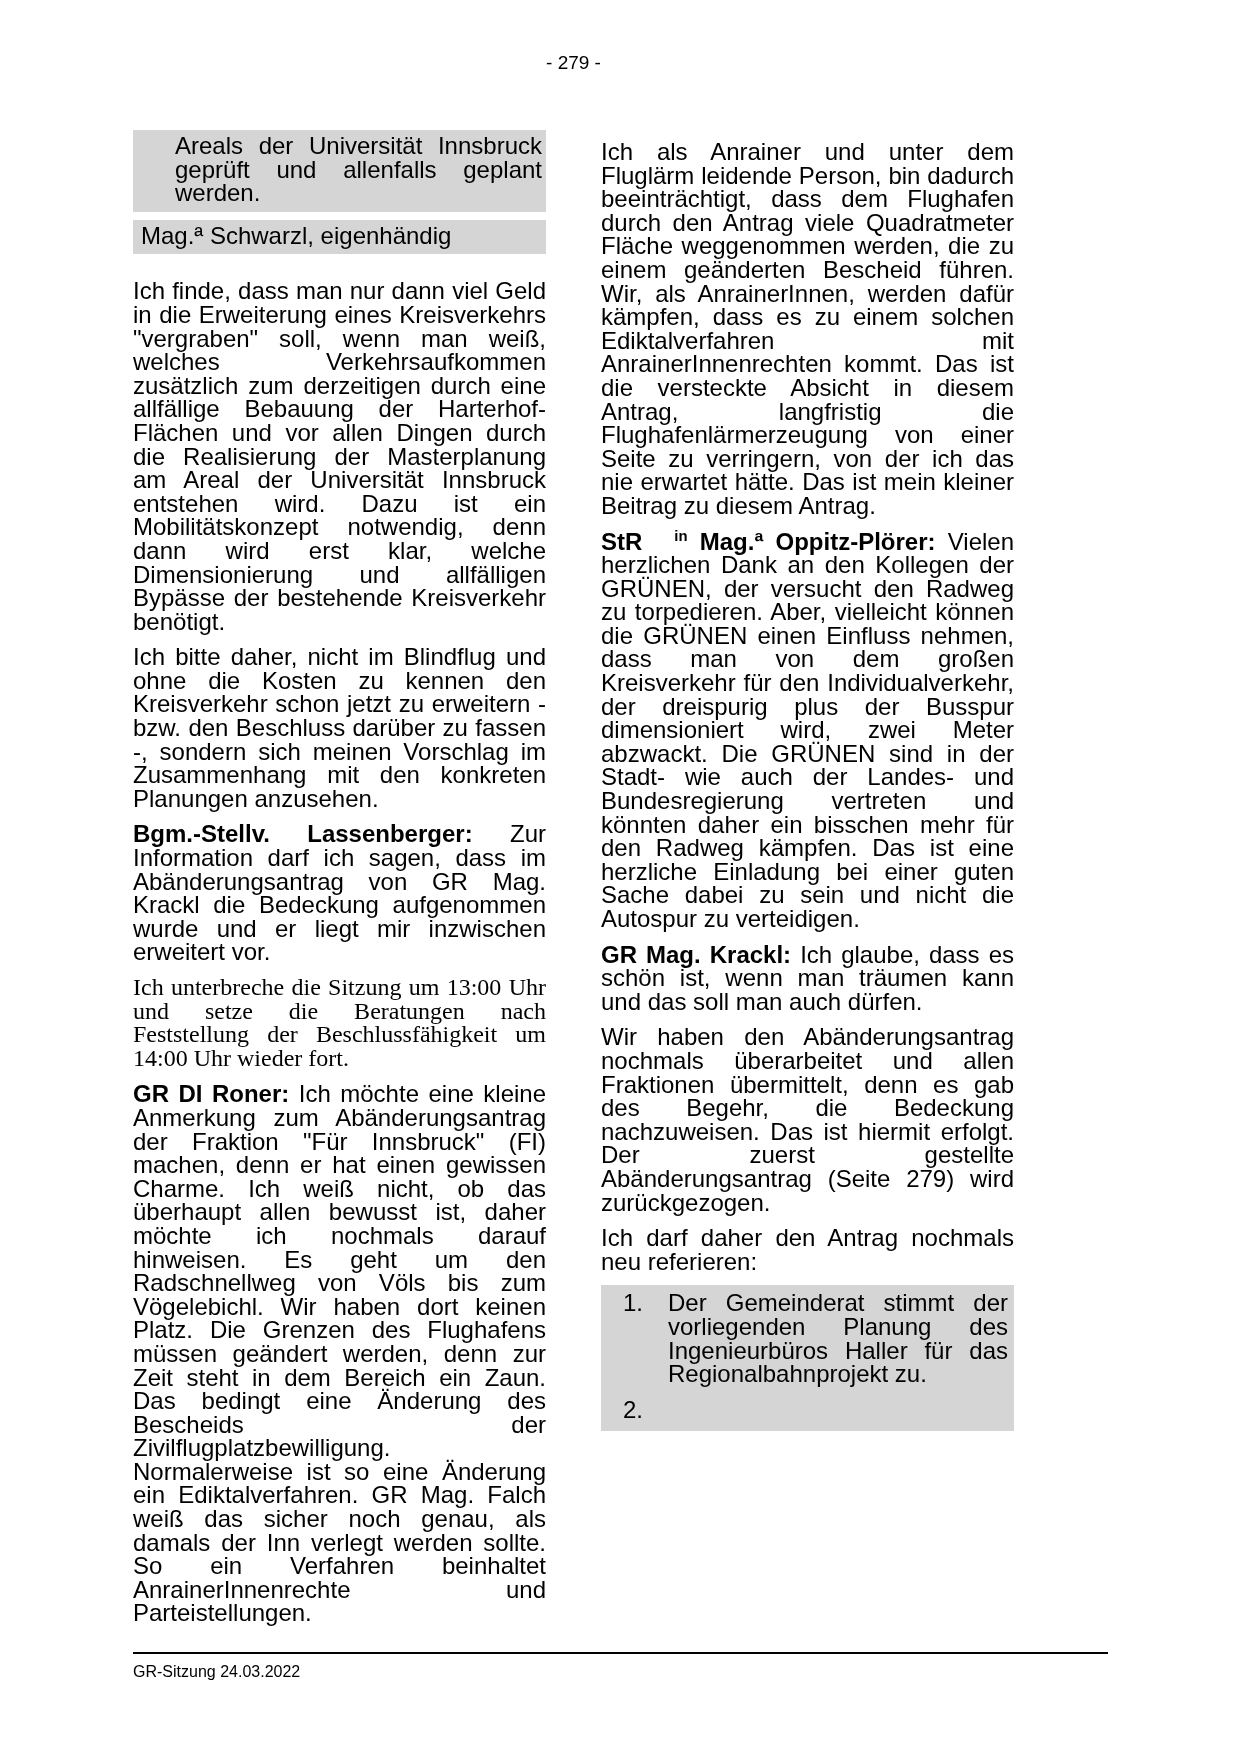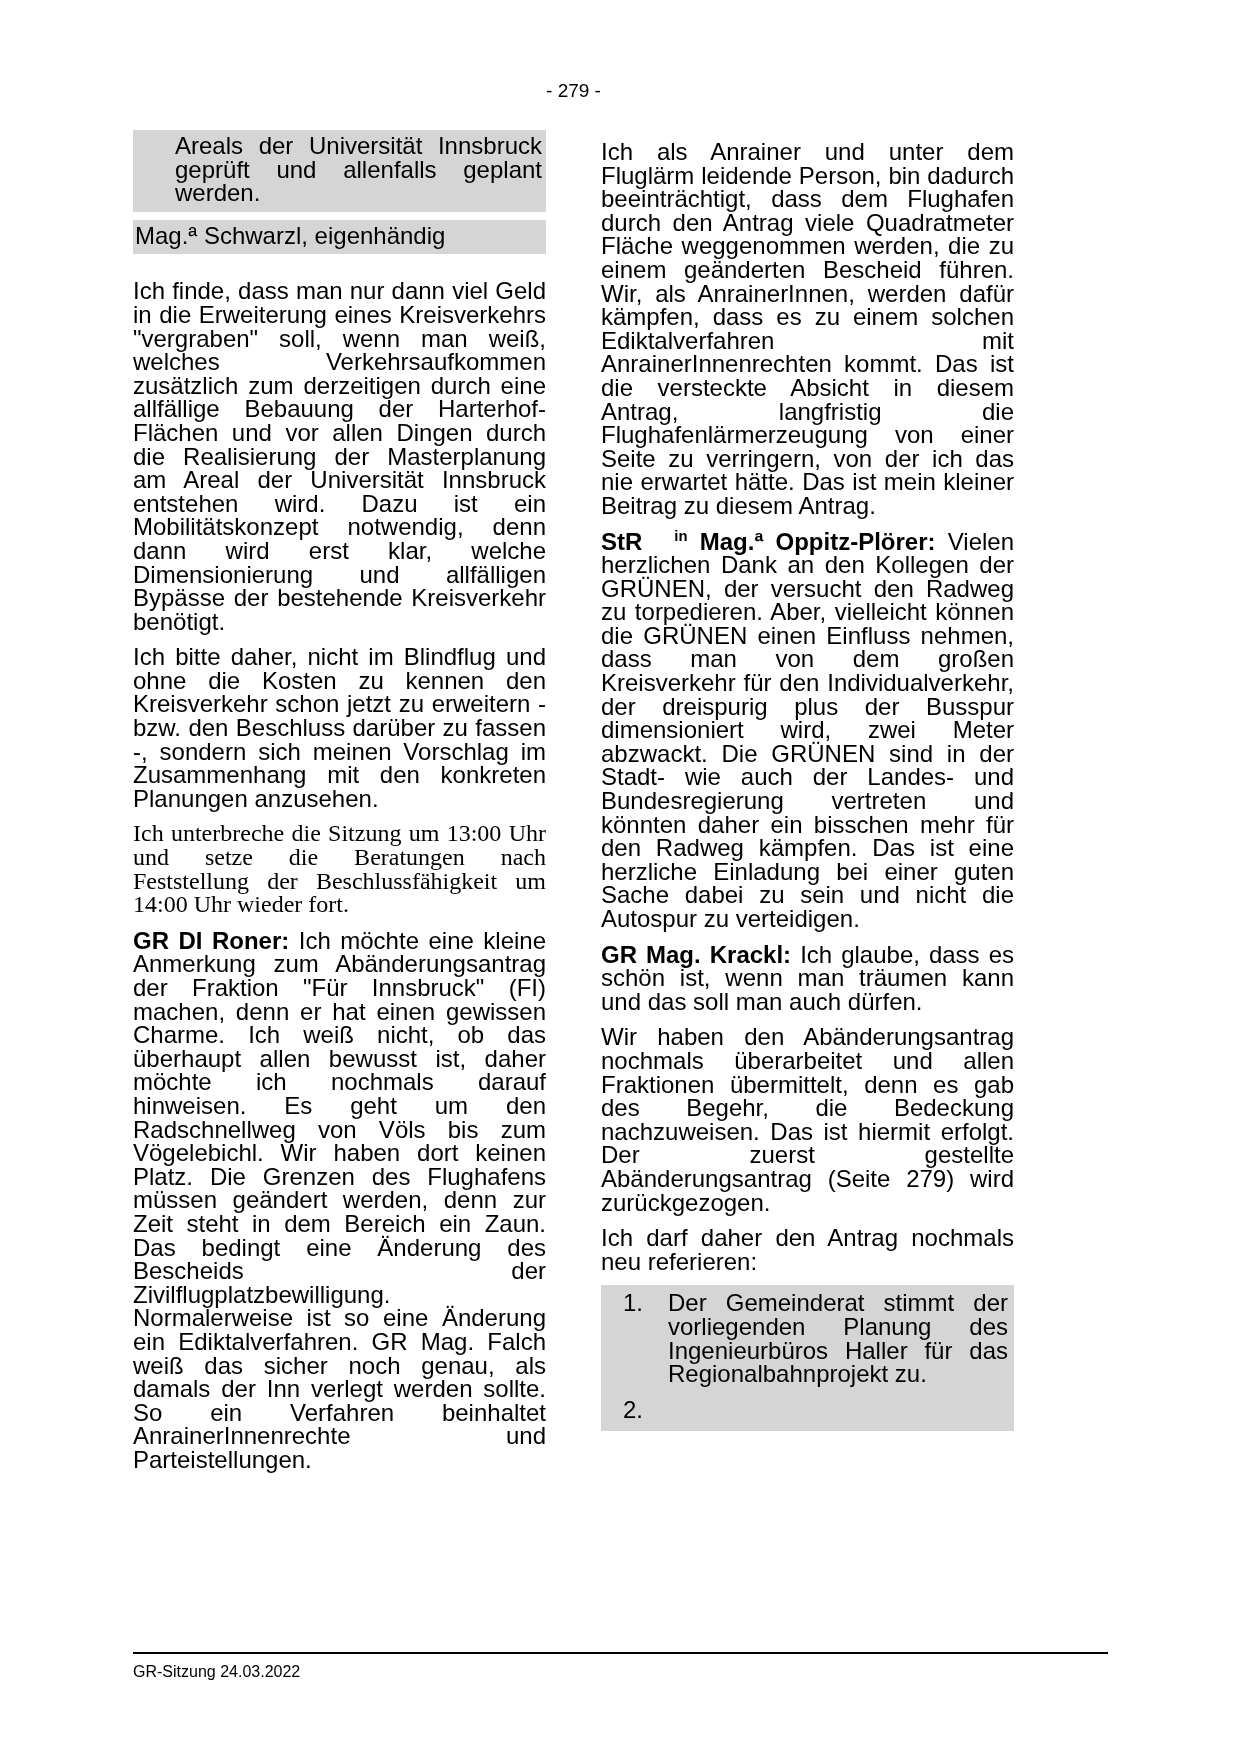--- a/index.html
+++ b/index.html
@@ -7,21 +7,21 @@
     width: 1241px;
     height: 1754px;
     background: #ffffff;
     color: #000000;
     font-family: "Liberation Sans", sans-serif;
     position: relative;
     overflow: hidden;
   }
   .page-number {
     position: absolute;
-    top: 80px;
+    top: 52px;
     left: 133px;
     width: 881px;
     text-align: center;
     font-size: 19px;
   }
   .columns {
     position: absolute;
     top: 130px;
     left: 133px;
     width: 881px;
@@ -35,21 +35,21 @@
     text-align: justify;
     -webkit-hyphens: auto;
     hyphens: auto;
   }
   .col p { margin: 10px 0 12px 0; }
   strong { font-weight: bold; }
   sup { font-size: 0.62em; vertical-align: super; line-height: 0; padding-left: 32px; }
   .highlight { background: var(--highlight, #d5d5d5); }
   .quote-block { padding: 4px 4px 7px 42px; margin-bottom: 8px; }
   .quote-block p, .sig-block p { margin: 0; }
-  .sig-block { padding: 4px 4px 7px 2px; margin-bottom: 25px; }
+  .sig-block { padding: 4px 4px 7px 8px; margin-bottom: 25px; }
   .interruption { margin-top: 46px; font-family: Liberation Serif, serif; }
   .after-interruption { margin-top: 38px; }
   .resolution { padding: 6px 6px 10px 0; margin-top: 2px; }
   .res-item { display: flex; margin-bottom: 12px; }
   .res-item:last-child { margin-bottom: 0; }
   .res-num { flex: 0 0 67px; padding-left: 22px; box-sizing: border-box; }
   .res-text { flex: 1; text-align: justify; }
   .footer {
     position: absolute;
     top: 1652px;
@@ -69,20 +69,24 @@
 
   <div class="col">
     <div class="highlight quote-block">
       <p>Areals der Universität Innsbruck geprüft und allenfalls geplant werden.</p>
     </div>
     <div class="highlight sig-block">
       <p>Mag.ª Schwarzl, eigenhändig</p>
     </div>
     <p>Ich finde, dass man nur dann viel Geld in die Erweiterung eines Kreisverkehrs "vergraben" soll, wenn man weiß, welches Verkehrsaufkommen zusätzlich zum derzeitigen durch eine allfällige Bebauung der Harterhof-Flächen und vor allen Dingen durch die Realisierung der Masterplanung am Areal der Universität Innsbruck entstehen wird. Dazu ist ein Mobilitätskonzept notwendig, denn dann wird erst klar, welche Dimensionierung und allfälligen Bypässe der bestehende Kreisverkehr benötigt.</p>
     <p>Ich bitte daher, nicht im Blindflug und ohne die Kosten zu kennen den Kreisverkehr schon jetzt zu erweitern - bzw. den Beschluss darüber zu fassen -, sondern sich meinen Vorschlag im Zusammenhang mit den konkreten Planungen anzusehen.</p>
+    <p>
+      <strong>Bgm.-Stellv. Lassenberger:</strong>
+      <span>Zur Information darf ich sagen, dass im Abänderungsantrag von GR Mag. Krackl die Bedeckung aufgenommen wurde und er liegt mir inzwischen erweitert vor.</span>
+    </p>
     <p class="interruption">Ich unterbreche die Sitzung um 13:00 Uhr und setze die Beratungen nach Feststellung der Beschlussfähigkeit um 14:00 Uhr wieder fort.</p>
     <p class="after-interruption">
       <strong>GR DI Roner:</strong>
       <span>Ich möchte eine kleine Anmerkung zum Abänderungsantrag der Fraktion "Für Innsbruck" (FI) machen, denn er hat einen gewissen Charme. Ich weiß nicht, ob das überhaupt allen bewusst ist, daher möchte ich nochmals darauf hinweisen. Es geht um den Radschnellweg von Völs bis zum Vögelebichl. Wir haben dort keinen Platz. Die Grenzen des Flughafens müssen geändert werden, denn zur Zeit steht in dem Bereich ein Zaun. Das bedingt eine Änderung des Bescheids der Zivilflugplatzbewilligung. Normalerweise ist so eine Änderung ein Ediktalverfahren. GR Mag. Falch weiß das sicher noch genau, als damals der Inn verlegt werden sollte. So ein Verfahren beinhaltet AnrainerInnenrechte und Parteistellungen.</span>
     </p>
   </div>
 
   <div class="col">
     <p>Ich als Anrainer und unter dem Fluglärm leidende Person, bin dadurch beeinträchtigt, dass dem Flughafen durch den Antrag viele Quadratmeter Fläche weggenommen werden, die zu einem geänderten Bescheid führen. Wir, als AnrainerInnen, werden dafür kämpfen, dass es zu einem solchen Ediktalverfahren mit AnrainerInnenrechten kommt. Das ist die versteckte Absicht in diesem Antrag, langfristig die Flughafenlärmerzeugung von einer Seite zu verringern, von der ich das nie erwartet hätte. Das ist mein kleiner Beitrag zu diesem Antrag.</p>
     <p>

